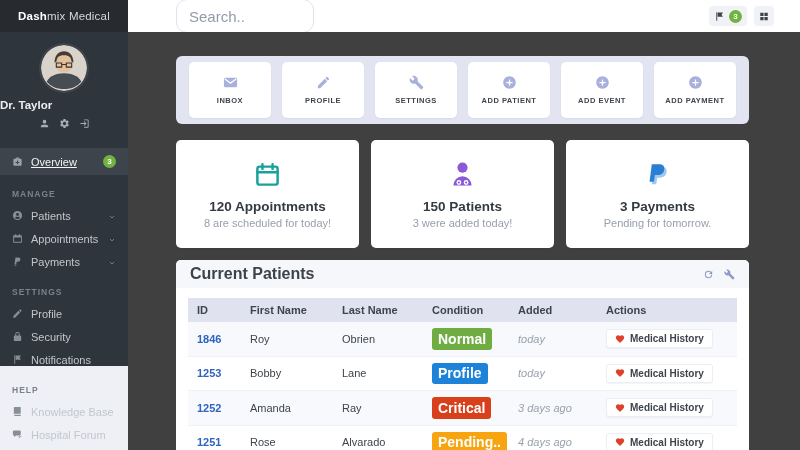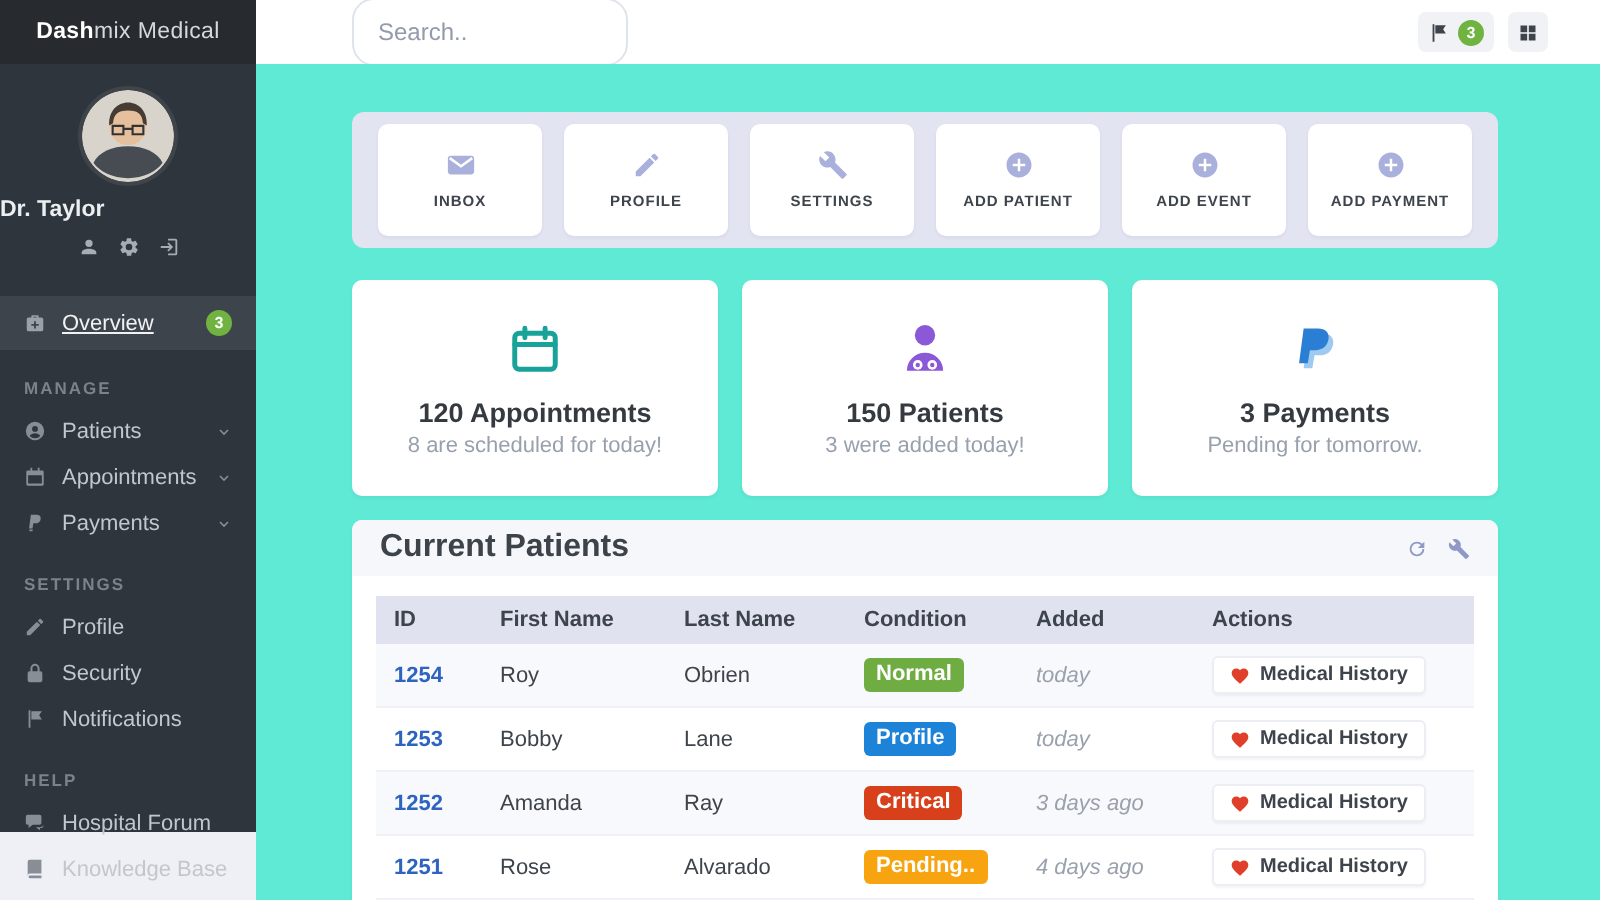--- a/index.html
+++ b/index.html
@@ -1,19 +1,19 @@
 <!DOCTYPE html>
 <html><head>
 <meta charset="utf-8">
 <style>
   * { margin:0; padding:0; box-sizing:border-box; }
   html,body { width:800px; height:450px; overflow:hidden; font-family:"Liberation Sans", sans-serif; background:#eef0f6; }
 
   
-  .sidebar { position:absolute; left:0; top:0; width:128px; height:416px; background:#2f353c; z-index:5; }
+  .sidebar { position:absolute; left:0; top:0; width:128px; height:366px; background:#2f353c; z-index:5; }
   .logo { height:32px; background:#272b30; display:flex; align-items:center; justify-content:center; color:#fff; font-size:11.5px; letter-spacing:.2px; }
   .logo b { font-weight:700; }
   .logo span.rest { font-weight:400; color:#d6d9dc; }
   .userblock { padding:13px 0 10px; text-align:left; }
   .avatar { width:46px; height:46px; border-radius:50%; overflow:hidden; margin:0 auto; box-shadow:0 0 0 2px rgba(255,255,255,.08); }
   .username { margin-top:8px; color:#eceff1; font-size:11.5px; font-weight:600; }
   .usericons { margin-top:7px; display:flex; justify-content:center; gap:9px; color:#a6adb5; }
   .usericons svg { width:11px; height:11px; }
   .nav-active { margin-top:9px; height:27px; background:#3d444c; display:flex; align-items:center; padding:0 12px; gap:8px; cursor:pointer; }
   .nav-active svg { width:11px; height:11px; color:#9aa1a9; flex:none; }
@@ -21,28 +21,28 @@
   .badge-green { background:#71b340; color:#fff; font-size:8px; font-weight:700; width:13px; height:13px; border-radius:50%; display:flex; align-items:center; justify-content:center; flex:none; }
   .sec-title { padding:14px 12px 5px; font-size:8.5px; font-weight:700; letter-spacing:1px; color:#7b828a; text-transform:uppercase; }
   .nav-item { height:23px; display:flex; align-items:center; padding:0 12px; gap:8px; cursor:pointer; }
   .nav-item svg { width:11px; height:11px; color:#878e96; flex:none; }
   .nav-item .lbl { color:#c2c7cc; font-size:11px; flex:1; white-space:nowrap; }
   .nav-item .chev { color:#7b828a; }
   .nav-item .chev svg { width:8px; height:8px; }
 
   
   .topbar { position:absolute; left:128px; right:0; top:0; height:32px; background:#fff; display:flex; align-items:center; }
-  .search { margin-left:48px; width:138px; height:21px; border:1px solid #dfe3ec; border-radius:11px; padding:16px 12px; font-size:12px; color:#3e444b; outline:none; background:#fff; font-family:"Liberation Sans", sans-serif; }
+  .search { margin-left:48px; width:138px; height:21px; border:1px solid #dfe3ec; border-radius:11px; padding:16px 12px; font-size:15px; color:#3e444b; outline:none; background:#fff; font-family:"Liberation Sans", sans-serif; }
   .search::placeholder { color:#939baa; }
   .top-right { margin-left:auto; margin-right:26px; display:flex; gap:7px; align-items:center; }
   .top-btn { background:#f0f2f6; border:none; border-radius:4px; height:20px; display:flex; align-items:center; justify-content:center; gap:4px; cursor:pointer; padding:0 5px; }
   .top-btn svg { width:11px; height:11px; color:#3e444b; }
 
   
-  .main { position:absolute; left:128px; top:32px; right:0; bottom:0; background:#5eead4; padding:24px 51px 12px 48px; overflow:hidden; }
+  .main { position:absolute; left:128px; top:32px; right:0; bottom:0; background:#404040; padding:24px 51px 12px 48px; overflow:hidden; }
 
   .quickband { background:#e2e4f1; border-radius:6px; padding:6px 13px; display:flex; gap:11px; }
   .qcard { flex:1; background:#fff; border-radius:5px; height:56px; display:flex; flex-direction:column; align-items:center; justify-content:center; gap:6px; cursor:pointer; box-shadow:0 1px 2px rgba(40,45,80,.05); }
   .qcard svg { width:15px; height:15px; color:#a9b0dc; }
   .qcard .qlbl { font-size:7.5px; font-weight:700; letter-spacing:.5px; color:#3e444b; }
 
   .stats { margin-top:16px; display:flex; gap:12px; }
   .scard { flex:1; background:#fff; border-radius:5px; height:108px; display:flex; flex-direction:column; align-items:center; justify-content:center; box-shadow:0 1px 2px rgba(40,45,80,.05); cursor:pointer; }
   .scard .sicon { height:30px; display:flex; align-items:center; }
   .scard .stitle { margin-top:9px; font-size:13.5px; font-weight:700; color:#343a40; }
@@ -56,21 +56,21 @@
   .pcard-tools svg { width:11px; height:11px; color:#8f98c6; cursor:pointer; }
 
   .tablewrap { padding:10px 12px 0; }
   table { width:100%; border-collapse:collapse; font-size:11px; table-layout:fixed; }
   th { background:#e0e2f0; text-align:left; font-weight:700; color:#3e444c; padding:6px 8px; }
   th:first-child { width:54px; padding-left:9px; } th:nth-child(2){width:92px;} th:nth-child(3){width:90px;} th:nth-child(4){width:86px;} th:nth-child(5){width:88px;}
   td { padding:6px 8px; border-bottom:1px solid #f0f1f6; color:#3e444c; height:25px; }
   td:first-child { padding-left:9px; }
   tr.striped td { background:#f8f9fc; }
   .idlink { color:#2f63c0; font-weight:700; text-decoration:none; cursor:pointer; }
-  .cond { display:inline-block; color:#fff; font-size:11px; font-weight:700; padding:2.5px 6px 3px; border-radius:3px; }
+  .cond { display:inline-block; color:#fff; font-size:14px; font-weight:700; padding:2.5px 6px 3px; border-radius:3px; }
   .added { font-style:italic; color:#99a1ad; }
   .histbtn { display:inline-flex; align-items:center; gap:5px; background:#fff; border:1px solid #eceef4; box-shadow:0 1px 1px rgba(40,45,80,.05); border-radius:3px; padding:3px 8px; font-size:10px; font-weight:700; color:#3e444c; cursor:pointer; font-family:"Liberation Sans", sans-serif; }
   .histbtn svg { width:10px; height:10px; color:#e0402a; }
 </style>
 </head>
 <body>
 
 <div class="sidebar">
   <div class="logo">
       <b>Dash</b>
@@ -155,30 +155,30 @@
   <div class="nav-item">
     <svg viewBox="0 0 24 24" fill="currentColor">
         <path d="M5 2.5h2v19H5zM8 3.5h11.5l-3 4.5 3 4.5H8z"></path>
       </svg>
     <span class="lbl">Notifications</span>
   </div>
 
   <div class="sec-title">Help</div>
   <div class="nav-item">
     <svg viewBox="0 0 24 24" fill="currentColor">
+        <path d="M6 2h13v15H6.5A2.5 2.5 0 004 19.5V4a2 2 0 012-2zm.5 17H19v3H6.5a1.5 1.5 0 010-3z"></path>
+      </svg>
+    <span class="lbl">Knowledge Base</span>
+  </div>
+  <div class="nav-item">
+    <svg viewBox="0 0 24 24" fill="currentColor">
         <path d="M4 3h13a2 2 0 012 2v7a2 2 0 01-2 2H9.5L5 17.5V14H4a2 2 0 01-2-2V5a2 2 0 012-2z"></path>
         <path d="M21 9v4.2a3.3 3.3 0 01-3.3 3.3h-4.9l4.7 3.5v-2.5h1.5a2 2 0 002-2V9z"></path>
       </svg>
     <span class="lbl">Hospital Forum</span>
-  </div>
-  <div class="nav-item">
-    <svg viewBox="0 0 24 24" fill="currentColor">
-        <path d="M6 2h13v15H6.5A2.5 2.5 0 004 19.5V4a2 2 0 012-2zm.5 17H19v3H6.5a1.5 1.5 0 010-3z"></path>
-      </svg>
-    <span class="lbl">Knowledge Base</span>
   </div>
 
   <div class="sec-title">Dashboards</div>
 
 </div>
 
 <div class="topbar">
   <input class="search" type="text" placeholder="Search.." style="">
   <div class="top-right">
     <button class="top-btn">
@@ -293,21 +293,21 @@
             <th>ID</th>
             <th>First Name</th>
             <th>Last Name</th>
             <th>Condition</th>
             <th>Added</th>
             <th>Actions</th>
           </tr>
         </thead>
         <tbody>
           <tr class="striped">
-            <td><a class="idlink">1254</a></td>
+            <td><a class="idlink">1846</a></td>
             <td>Roy</td>
             <td>Obrien</td>
             <td><span class="cond" style="background-color: rgb(111, 173, 67);">Normal</span></td>
             <td><span class="added">today</span></td>
             <td><button class="histbtn">
                   <svg viewBox="0 0 24 24" fill="currentColor">
                     <path d="M12 21.35l-1.45-1.32C5.4 15.36 2 12.28 2 8.5 2 5.42 4.42 3 7.5 3c1.74 0 3.41.81 4.5 2.09C13.09 3.81 14.76 3 16.5 3 19.58 3 22 5.42 22 8.5c0 3.78-3.4 6.86-8.55 11.54L12 21.35z"></path>
                   </svg>
                   <span>Medical History</span>
                 </button></td>

